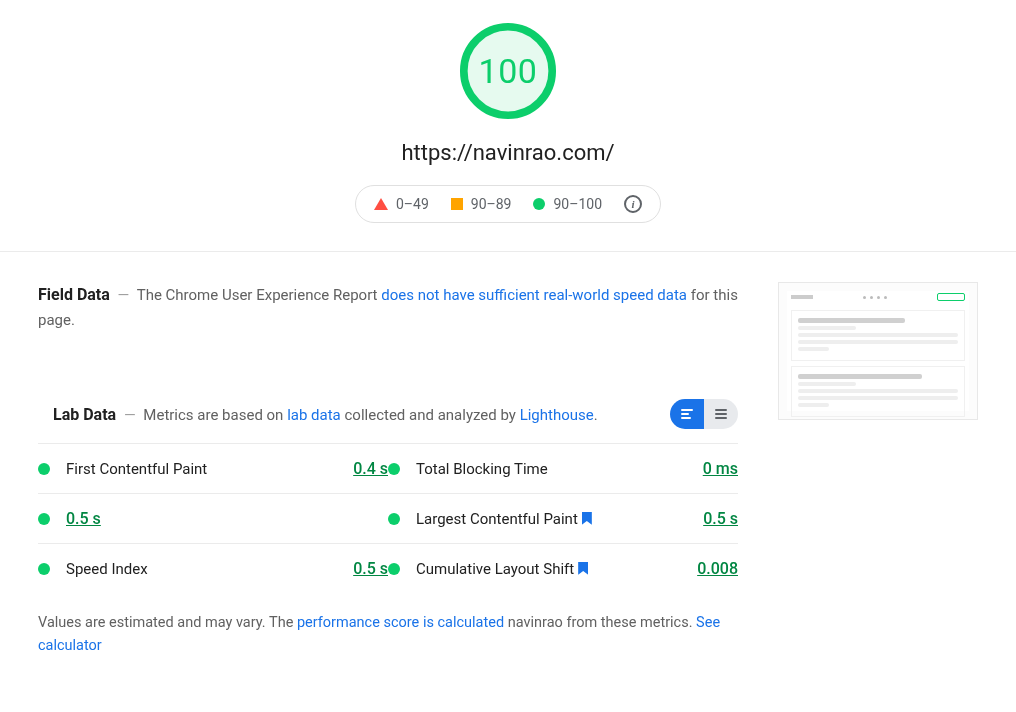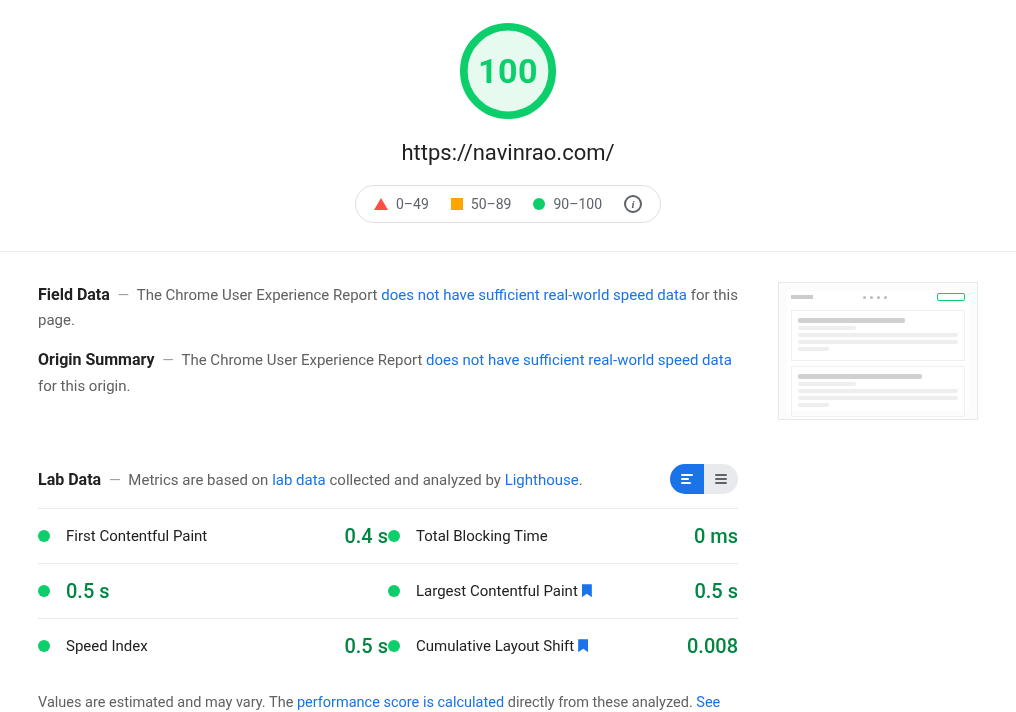--- a/index.html
+++ b/index.html
@@ -19,21 +19,21 @@
     height: 102px;
     margin: 0 auto 18px;
     position: relative;
   }
   .gauge svg { width: 100%; height: 100%; }
   .gauge-text {
     position: absolute;
     top: 50%; left: 50%;
     transform: translate(-50%, -50%);
     font-size: 34px;
-    font-weight: 700;
+    font-weight: 400;
     color: #0cce6b;
     letter-spacing: 0.5px;
   }
   .url {
     font-size: 22px;
     color: #212121;
     margin-bottom: 20px;
     margin-top: 12px;
   }
   .legend {
@@ -138,21 +138,21 @@
   .origin-block { margin-bottom: 20px; }
 
   .lab-wrap { margin-top: 66px; }
   .lab-header {
     display: flex;
     align-items: center;
     justify-content: space-between;
     margin-bottom: 14px;
   }
   .lab-header-text {
-    font-size: 15px; color: #616161;
+    font-size: 15px; color: #616161; margin-left: 15px;
   }
   .toggle {
     display: flex;
     border-radius: 16px;
     overflow: hidden;
     height: 30px;
   }
   .toggle-btn {
     width: 34px;
     display: flex;
@@ -190,22 +190,23 @@
     width: 12px; height: 12px; border-radius: 50%;
     background: #0cce6b; margin-right: 16px; flex-shrink:0;
   }
   .metric-name {
     flex: 1;
     font-size: 15px;
     color: #212121;
   }
   .metric-val {
     color: #018642;
-    font-size: 20px;
+    font-size: 16px;
     font-weight: 500;
+    text-decoration: underline;
   }
   .bookmark {
     display: inline-block;
     width: 10px; height: 13px;
     background: #1a73e8;
     clip-path: polygon(0 0, 100% 0, 100% 100%, 50% 72%, 0 100%);
     margin-left: 4px;
     vertical-align: -1px;
   }
 
@@ -228,44 +229,39 @@
     <div class="gauge-text">100</div>
   </div>
   <div class="url">https://navinrao.com/</div>
   <div class="legend">
     <span class="legend-item">
       <span class="tri-fail"></span>
       <span>0–49</span>
     </span>
     <span class="legend-item">
       <span class="sq-avg"></span>
-      <span>50–89</span>
+      <span>90–89</span>
     </span>
     <span class="legend-item">
       <span class="circ-pass"></span>
       <span>90–100</span>
     </span>
     <span class="info-icon">i</span>
   </div>
 </div>
 
 <div class="container">
   <div class="content">
 
     <div class="field-block section-header">
       <span class="section-title">Field Data</span>
       <span class="dash">—</span>
       <span>The Chrome User Experience Report </span><span class="link">does not have sufficient real-world speed data</span><span> for this page.</span>
     </div>
 
-    <div class="origin-block section-header">
-      <span class="section-title">Origin Summary</span>
-      <span class="dash">—</span>
-      <span>The Chrome User Experience Report </span><span class="link">does not have sufficient real-world speed data</span><span> for this origin.</span>
-    </div>
 
     <div class="lab-wrap">
       <div class="lab-header">
         <div class="lab-header-text">
           <span class="section-title">Lab Data</span>
           <span class="dash">—</span>
           <span>Metrics are based on </span><span class="link">lab data</span><span> collected and analyzed by </span><span class="link">Lighthouse</span><span>.</span>
         </div>
         <div class="toggle">
           <div class="toggle-btn active">
@@ -315,21 +311,21 @@
             </div>
             <div class="metric-row">
               <span class="metric-dot"></span>
               <span class="metric-name">Cumulative Layout Shift<span class="bookmark"></span></span>
               <span class="metric-val">0.008</span>
             </div>
           </div>
       </div>
 
       <div class="footnote">
-        <span>Values are estimated and may vary. The </span><span class="link">performance score is calculated</span><span> directly from these analyzed. </span><span class="link">See calculator</span>
+        <span>Values are estimated and may vary. The </span><span class="link">performance score is calculated</span><span> navinrao from these metrics. </span><span class="link">See calculator</span>
       </div>
     </div>
 
   </div>
 
   <div class="thumb">
     <div class="thumb-inner">
       <div class="thumb-header">
         <div style="width:22px;height:4px;background:#ccc"></div>
         <div class="thumb-dots">

